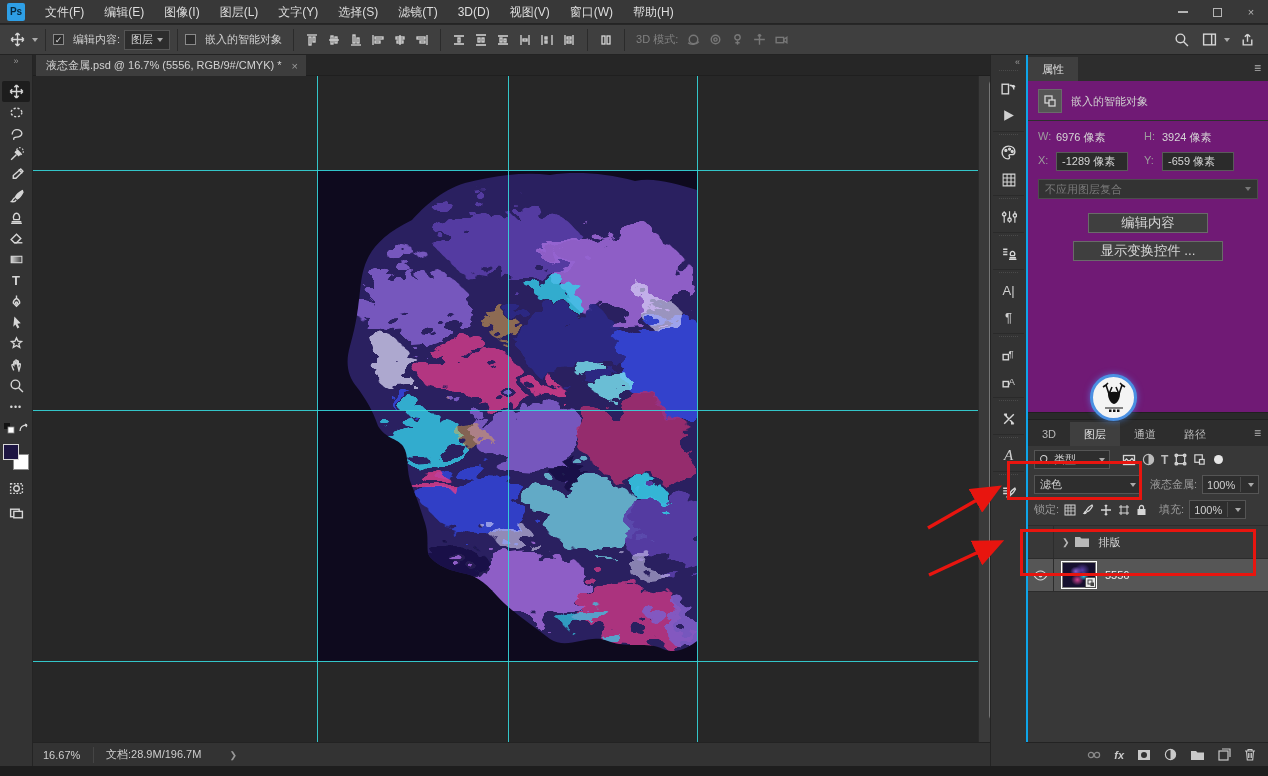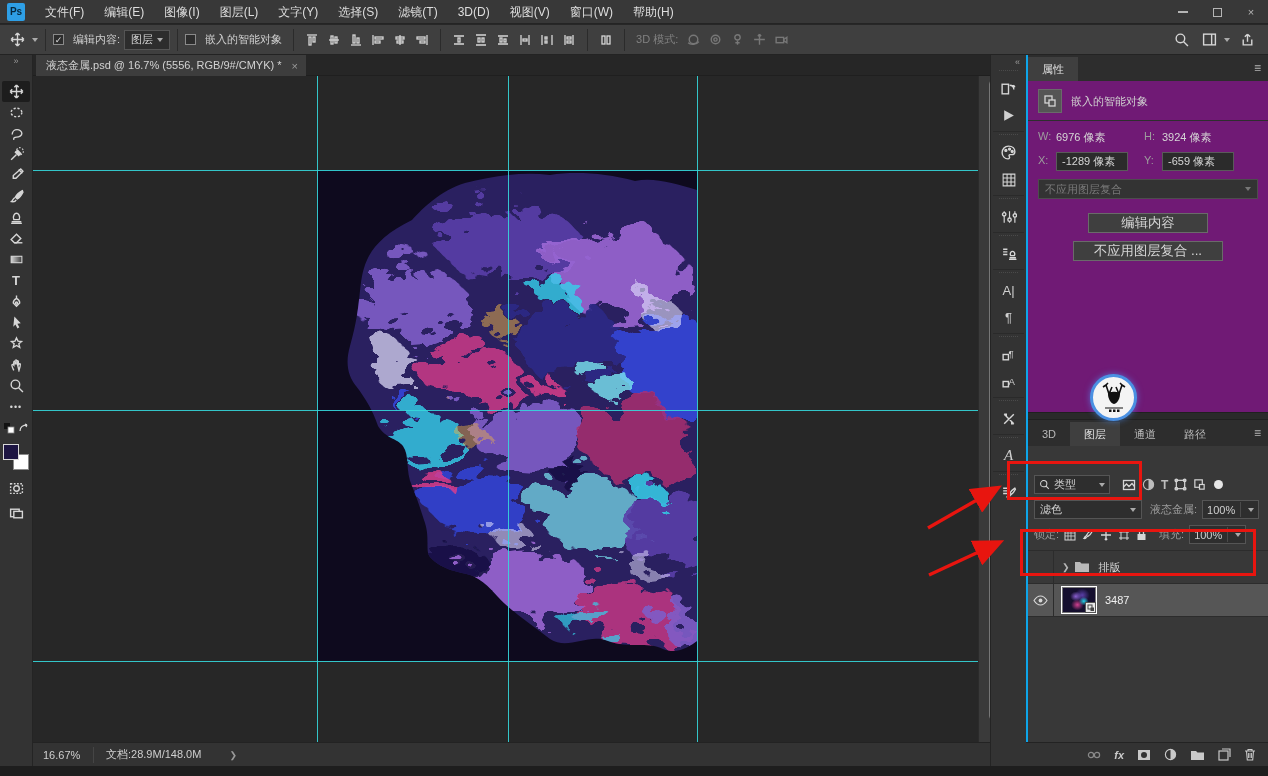--- a/index.html
+++ b/index.html
@@ -77,21 +77,21 @@
   .dimrow { display:flex; padding:9px 10px 0; }
   .dlabel { color:#9d9d9d; width:18px; }
   .dval { color:#d6d6d6; width:88px; }
   .valbox { background:#2b2b2b; border:1px solid #5a5a5a; padding:1px 5px; width:72px; margin-right:16px; color:#d6d6d6; }
   .fname { padding:13px 10px 0; color:#cfcfcf; }
   .comp-dd { margin:8px 10px 0; height:20px; background:#333; border:1px solid #4d4d4d; color:#7a7a7a; display:flex; align-items:center; padding:0 6px; justify-content:space-between; }
   .pbtn { display:block; margin:8px auto 0; height:20px; background:#3f3f3f; border:1px solid #6a6a6a; color:#d6d6d6; text-align:center; line-height:18px; }
   #props-gap { height:8px; background:#2a2a2a; border-top:1px solid #202020; border-bottom:1px solid #202020; }
 
   
-  #layers-body { position:relative;margin-top:25px; }
+  #layers-body { position:relative; }
   .lrow-ctl { display:flex; align-items:center; padding:4px 6px; }
   .filterbox { width:76px; height:19px; background:#2e2e2e; border:1px solid #555; display:flex; align-items:center; padding:0 4px; justify-content:space-between; margin-right:6px; }
   .fic { margin-left:6px; color:#bdbdbd; display:inline-flex; align-items:center; }
   .fdot { width:9px; height:9px; border-radius:50%; background:#e6e6e6; margin-left:8px; }
   .blendbox { width:108px; height:19px; background:#2e2e2e; border:1px solid #555; display:flex; align-items:center; justify-content:space-between; padding:0 5px; margin-right:8px; }
   .valdd { height:19px; background:#2e2e2e; border:1px solid #555; display:inline-flex; align-items:center; padding:0 4px; }
   .valdd .vline { width:1px; height:15px; background:#4a4a4a; margin:0 3px 0 5px; }
   .locklbl { color:#9d9d9d; margin-right:5px; }
   .lockic { margin-right:6px; display:inline-flex; color:#b5b5b5; }
 
@@ -498,21 +498,21 @@
       <div class="guide-h" style="top:94px"></div>
       <div class="guide-h" style="top:334px"></div>
       <div class="guide-h" style="top:585px"></div>
       <div id="vscroll">
           <div class="thumb"></div>
         </div>
     </div>
     <div id="statusbar">
       <span id="zoomfield">16.67%</span>
       <span id="statdiv"></span>
-      <span id="docinfo">文档:28.9M/148.0M</span>
+      <span id="docinfo">文档:28.9M/196.7M</span>
       <span id="statchev">❯</span>
     </div>
   </div>
 
   <div id="dock">
     <div class="dock-chev">«</div>
     <div class="dgrip"></div>
     <div class="dicon">
         <svg class="ic" width="17" height="17" viewBox="0 0 16 16">
           <rect x="2" y="4" width="6" height="9"></rect>
@@ -630,21 +630,21 @@
         <span class="valbox">-1289 像素</span>
         <span class="dlabel" style="line-height:17px">Y:</span>
         <span class="valbox">-659 像素</span>
       </div>
       <div class="comp-dd">
         <span>不应用图层复合</span>
           <span class="caret" style="border-top-color:#777"></span>
       </div>
       <div style="height:6px"></div>
       <button class="pbtn" style="width:120px">编辑内容</button>
-      <button class="pbtn" style="width:150px">不应用图层复合 ...</button>
+      <button class="pbtn" style="width:150px">显示变换控件 ...</button>
     </div>
     <div id="props-gap"></div>
 
     <div class="ptabstrip">
       <div class="ptab">3D</div>
       <div class="ptab active">图层</div>
       <div class="ptab">通道</div>
       <div class="ptab">路径</div>
       <div class="pmenu">≡</div>
     </div>
@@ -760,21 +760,21 @@
               </svg>
             </div>
           <div class="thumb t5556 selbd">
             <span class="sobadge">
                 <svg width="8" height="8" viewBox="0 0 8 8">
                   <rect x="1" y="1" width="4" height="4" fill="none" stroke="#444" stroke-width="1"></rect>
                   <rect x="3.5" y="3.5" width="3.5" height="3.5" fill="#444"></rect>
                 </svg>
               </span>
           </div>
-          <span class="lname" style="color:#f0f0f0">3487</span>
+          <span class="lname" style="color:#f0f0f0">5556</span>
         </div>
       </div>
     </div>
   </div>
 
   <div id="layers-bottom">
     <span class="bic" style="color:#8a8a8a">
         <svg width="14" height="8" viewBox="0 0 14 8">
           <circle cx="4" cy="4" r="2.6" fill="none" stroke="#8a8a8a" stroke-width="1.2"></circle>
           <circle cx="10" cy="4" r="2.6" fill="none" stroke="#8a8a8a" stroke-width="1.2"></circle>

